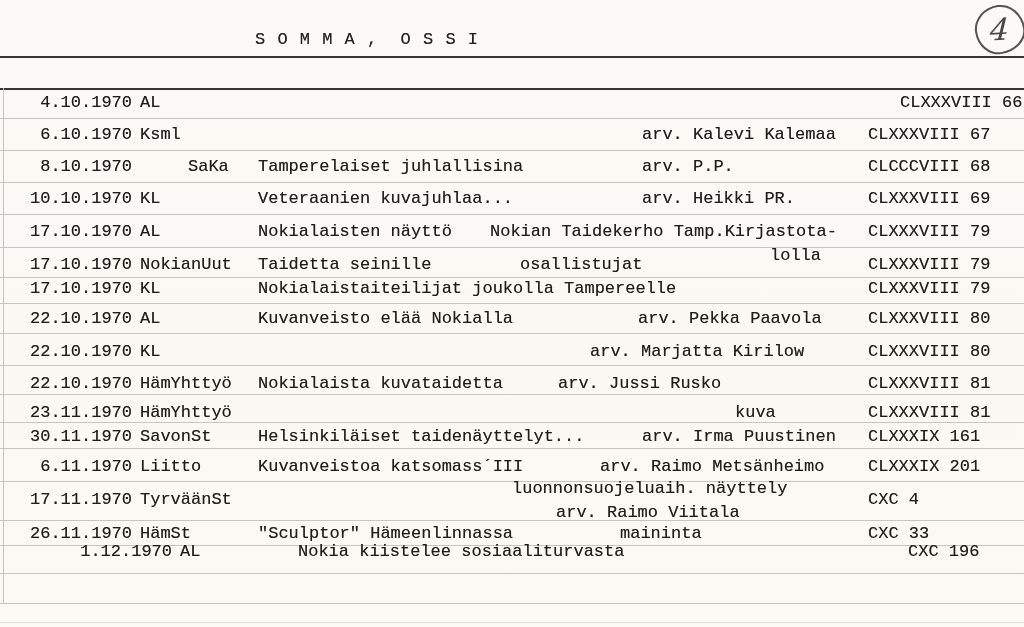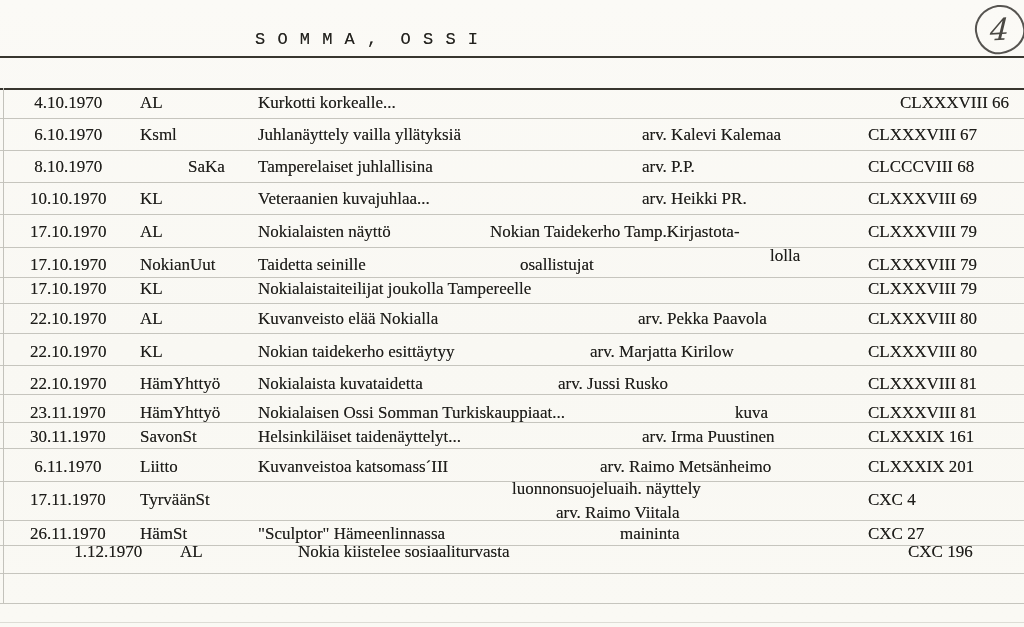--- a/index.html
+++ b/index.html
@@ -13,21 +13,21 @@
   }
   .cell{
     position:absolute;
     font-size:17px;
     line-height:16px;
     white-space:pre;
     letter-spacing:0;
     color:#1e1d1a;
     text-shadow:0 0 .5px rgba(30,29,26,.55);
   }
-  .row{position:absolute;left:0;width:1024px;height:17px;font-family:Liberation Serif, serif;}
+  .row{position:absolute;left:0;width:1024px;height:17px;}
   .rule{position:absolute;left:0;width:1024px;background:#38362f;}
   .sep{position:absolute;left:0;width:1024px;height:1px;background:#c6c5be;}
   .sep.faint{background:#dddcd5;}
   .left-edge{position:absolute;left:3px;top:88px;width:1px;height:515px;background:#c3c2bb;}
   .title{
     position:absolute;left:255px;top:30px;
     font-size:17px;white-space:pre;letter-spacing:1px;
     color:#23221e;text-shadow:0 0 .5px rgba(30,29,26,.55);
   }
   .pnum{
@@ -75,27 +75,25 @@
       <div class="sep" style="top: 573px;"></div>
       <div class="sep" style="top: 603px;"></div>
       <div class="sep faint" style="top: 622px;"></div>
     </div>
   <div class="left-edge"></div>
 
   <div id="rows">
       <div class="row" style="top: 95px;">
         <span class="cell" style="left: 30px;"> 4.10.1970</span>
         <span class="cell" style="left: 140px;">AL</span>
-        <span class="cell" style="left: 258px;">Kurkotti korkealle...</span>
         <span class="cell" style="left: 900px;">CLXXXVIII 66</span>
       </div>
       <div class="row" style="top: 127px;">
         <span class="cell" style="left: 30px;"> 6.10.1970</span>
         <span class="cell" style="left: 140px;">Ksml</span>
-        <span class="cell" style="left: 258px;">Juhlanäyttely vailla yllätyksiä</span>
         <span class="cell" style="left: 642px;">arv. Kalevi Kalemaa</span>
         <span class="cell" style="left: 868px;">CLXXXVIII 67</span>
       </div>
       <div class="row" style="top: 159px;">
         <span class="cell" style="left: 30px;"> 8.10.1970</span>
         <span class="cell" style="left: 140px; margin-left: 48px;">SaKa</span>
         <span class="cell" style="left: 258px;">Tamperelaiset juhlallisina</span>
         <span class="cell" style="left: 642px;">arv. P.P.</span>
         <span class="cell" style="left: 868px;">CLCCCVIII 68</span>
       </div>
@@ -130,35 +128,33 @@
       <div class="row" style="top: 311px;">
         <span class="cell" style="left: 30px;">22.10.1970</span>
         <span class="cell" style="left: 140px;">AL</span>
         <span class="cell" style="left: 258px;">Kuvanveisto elää Nokialla</span>
         <span class="cell" style="left: 590px; margin-left: 48px;">arv. Pekka Paavola</span>
         <span class="cell" style="left: 868px;">CLXXXVIII 80</span>
       </div>
       <div class="row" style="top: 344px;">
         <span class="cell" style="left: 30px;">22.10.1970</span>
         <span class="cell" style="left: 140px;">KL</span>
-        <span class="cell" style="left: 258px;">Nokian taidekerho esittäytyy</span>
         <span class="cell" style="left: 590px;">arv. Marjatta Kirilow</span>
         <span class="cell" style="left: 868px;">CLXXXVIII 80</span>
       </div>
       <div class="row" style="top: 376px;">
         <span class="cell" style="left: 30px;">22.10.1970</span>
         <span class="cell" style="left: 140px;">HämYhttyö</span>
         <span class="cell" style="left: 258px;">Nokialaista kuvataidetta</span>
         <span class="cell" style="left: 558px;">arv. Jussi Rusko</span>
         <span class="cell" style="left: 868px;">CLXXXVIII 81</span>
       </div>
       <div class="row" style="top: 405px;">
         <span class="cell" style="left: 30px;">23.11.1970</span>
         <span class="cell" style="left: 140px;">HämYhttyö</span>
-        <span class="cell" style="left: 258px;">Nokialaisen Ossi Somman Turkiskauppiaat...</span>
         <span class="cell" style="left: 735px;">kuva</span>
         <span class="cell" style="left: 868px;">CLXXXVIII 81</span>
       </div>
       <div class="row" style="top: 429px; text-align: right;">
         <span class="cell" style="left: 30px;">30.11.1970</span>
         <span class="cell" style="left: 140px;">SavonSt</span>
         <span class="cell" style="left: 258px;">Helsinkiläiset taidenäyttelyt...</span>
         <span class="cell" style="left: 642px;">arv. Irma Puustinen</span>
         <span class="cell" style="left: 868px;">CLXXXIX 161</span>
       </div>
@@ -174,21 +170,21 @@
         <span class="cell" style="left: 140px;">TyrväänSt</span>
         <span class="cell" style="left: 512px; top: -11px;">luonnonsuojeluaih. näyttely</span>
         <span class="cell" style="left: 556px; top: 13px;">arv. Raimo Viitala</span>
         <span class="cell" style="left: 868px;">CXC 4</span>
       </div>
       <div class="row" style="top: 526px;">
         <span class="cell" style="left: 30px;">26.11.1970</span>
         <span class="cell" style="left: 140px;">HämSt</span>
         <span class="cell" style="left: 258px;">"Sculptor" Hämeenlinnassa</span>
         <span class="cell" style="left: 620px;">maininta</span>
-        <span class="cell" style="left: 868px;">CXC 27</span>
+        <span class="cell" style="left: 868px;">CXC 33</span>
       </div>
       <div class="row" style="top: 544px; margin-left: 40px;">
         <span class="cell" style="left: 30px;"> 1.12.1970</span>
         <span class="cell" style="left: 140px;">AL</span>
         <span class="cell" style="left: 258px;">Nokia kiistelee sosiaaliturvasta</span>
         <span class="cell" style="left: 868px;">CXC 196</span>
       </div>
     </div>
 
 </div>

